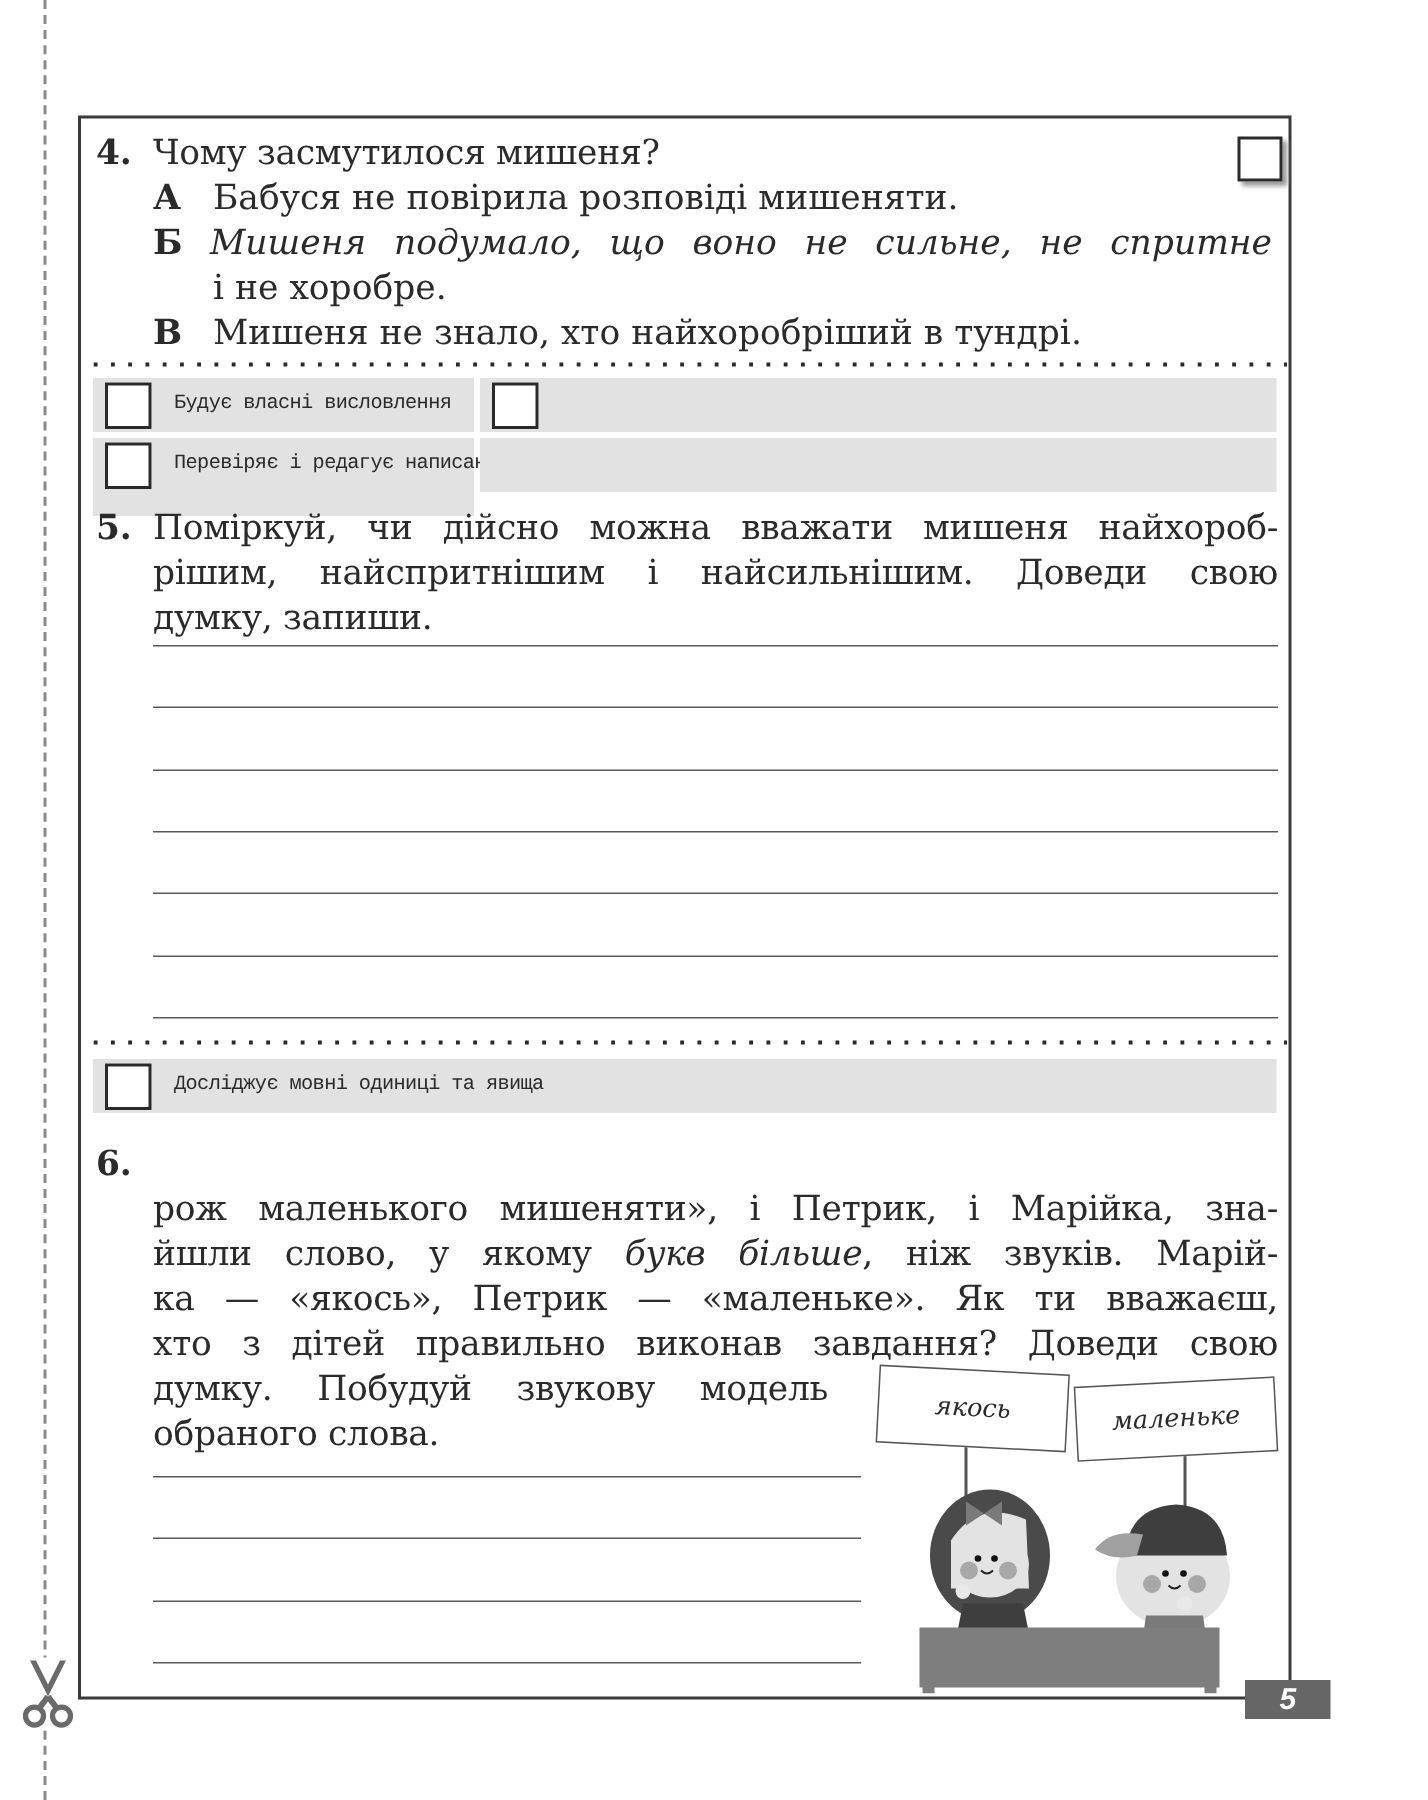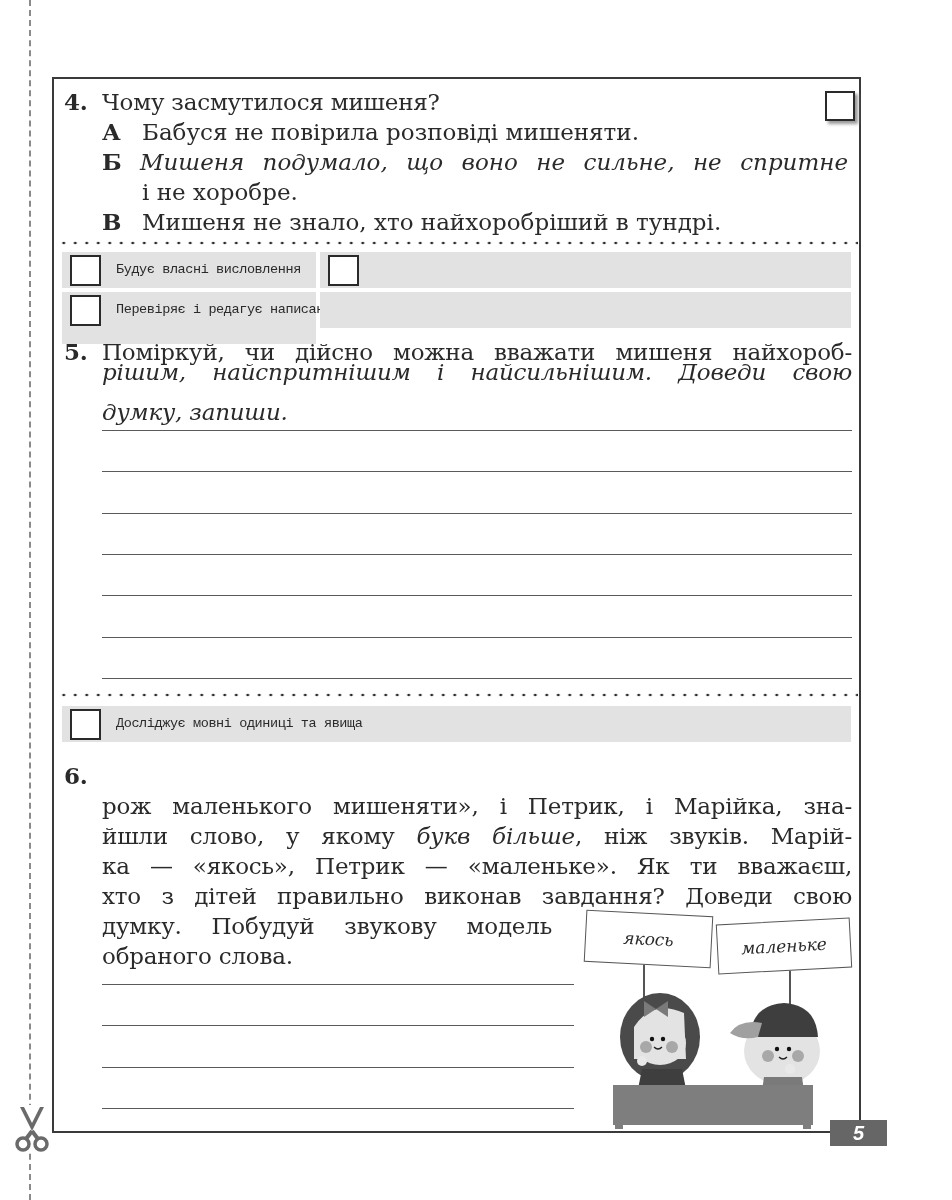--- a/index.html
+++ b/index.html
@@ -89,22 +89,22 @@
   </div>
   <div class="crit" style="left:8px; top:213px; width:254px; height:52px;">
     <div class="cb"></div>
     <span class="label">Перевіряє і редагує написане</span>
   </div>
   <div class="crit" style="left:266px; top:213px; width:531px; height:36px;"></div>
 
   <div class="q" style="left:10px; top:258px; width:790px; height:90px;">
     <span class="num">5.</span>
     <span class="text" style="width:750px; white-space:nowrap; text-align-last:justify; word-spacing:3px;">Поміркуй, чи дійсно можна вважати мишеня найхороб-</span>
-    <span class="text" style="top:20px; width:750px; white-space:nowrap; text-align-last:justify; word-spacing:13px;font-style:italic;">рішим, найспритнішим і найсильнішим. Доведи свою</span>
-    <span class="text" style="top:60px; white-space:nowrap;font-style:italic;">думку, запиши.</span>
+    <span class="text" style="top:30px; width:750px; white-space:nowrap; text-align-last:justify; word-spacing:13px;">рішим, найспритнішим і найсильнішим. Доведи свою</span>
+    <span class="text" style="top:60px; white-space:nowrap;">думку, запиши.</span>
   </div>
 
   <div class="wline" style="left:48px; top:351px; width:750px;"></div>
   <div class="wline" style="left:48px; top:392px; width:750px;"></div>
   <div class="wline" style="left:48px; top:434px; width:750px;"></div>
   <div class="wline" style="left:48px; top:475px; width:750px;"></div>
   <div class="wline" style="left:48px; top:516px; width:750px;"></div>
   <div class="wline" style="left:48px; top:558px; width:750px;"></div>
   <div class="wline" style="left:48px; top:599px; width:750px;"></div>
 

